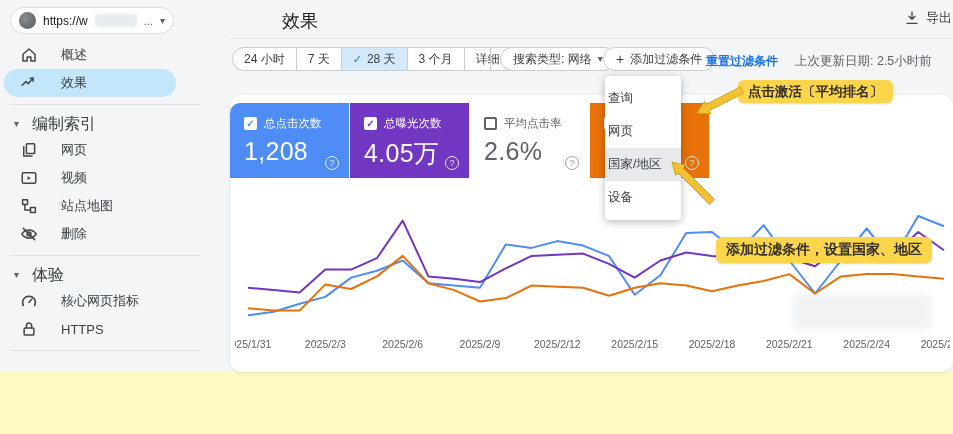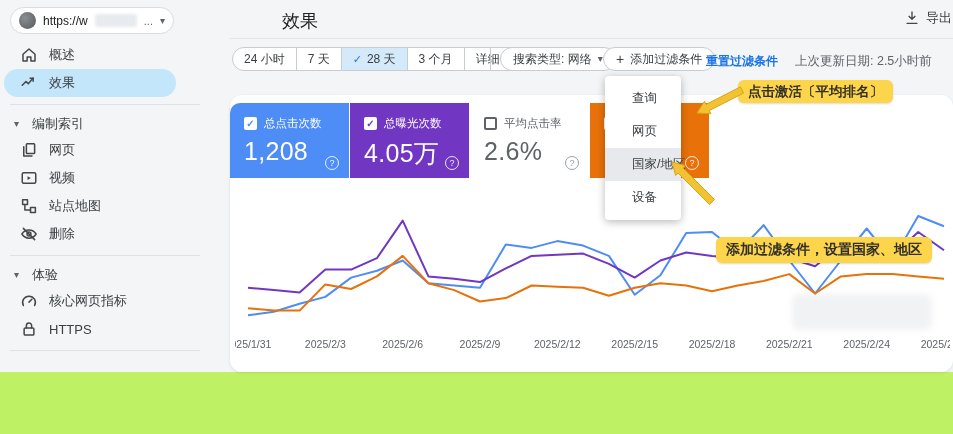--- a/index.html
+++ b/index.html
@@ -1,43 +1,43 @@
 <!DOCTYPE html>
 <html><head>
 <meta charset="utf-8">
 <style>
   * { margin:0; padding:0; box-sizing:border-box; }
   html,body { width:953px; height:434px; background:#fff; overflow:hidden;
     font-family:"Liberation Sans", sans-serif; color:#3c4043; }
-  #app { position:relative; width:953px; height:434px; background:#bef264; }
+  #app { position:relative; width:953px; height:434px; background:#fef9c3; }
   #appbg { position:absolute; left:0; top:0; width:953px; height:372px; background:#f3f5f7; }
 
   
   #sidebar { position:absolute; left:0; top:0; width:225px; height:372px; }
   .prop-pill { position:absolute; left:10px; top:7px; width:164px; height:27px;
     background:#fff; border:1px solid #dadce0; border-radius:14px;
     display:flex; align-items:center; gap:7px; padding:0 8px; cursor:pointer; }
   .favicon { width:17px; height:17px; border-radius:50%; background:#6d7175;
     background:radial-gradient(circle at 35% 35%, #8a8f93, #55585b); flex:none; }
   .prop-url { font-size:12px; color:#202124; white-space:nowrap; }
   .redact { width:52px; height:13px; background:#e7ebef; border-radius:2px; filter:blur(1.5px); }
   .prop-ell { font-size:11px; color:#5f6368; }
   .caret { font-size:10px; color:#5f6368; line-height:1; }
 
   #nav { position:absolute; left:0; top:41px; width:225px; }
   .nav-item { position:relative; height:28px; margin:0 0 0 4px; width:172px;
     display:flex; align-items:center; border-radius:14px; cursor:pointer; }
   .nav-item.selected { background:#c3e6fa; }
   .nav-icon { width:18px; height:18px; margin-left:16px; color:#444746; flex:none; }
   .nav-icon svg { width:18px; height:18px; display:block; }
-  .nav-label { font-size:13px; margin-left:11px; color:#3c4043; white-space:nowrap; }
+  .nav-label { font-size:13px; margin-left:23px; color:#3c4043; white-space:nowrap; }
   .nav-divider { height:1px; background:#dde1e4; margin:7px 10px 7px 10px; width:190px; }
   .nav-section { height:24px; display:flex; align-items:center; cursor:pointer; }
   .nav-section .caret { margin-left:14px; width:12px; }
-  .section-label { font-size:13px; color:#3c4043; margin-left:6px; }
+  .section-label { font-size:16px; color:#3c4043; margin-left:6px; }
 
   
   #page-title { position:absolute; left:282px; top:9px; font-size:18px; color:#202124; }
   #export-btn { position:absolute; right:1px; top:9px; display:flex; align-items:center; gap:6px;
     font-size:13px; color:#3c4043; cursor:pointer; }
   #export-btn .nav-icon { margin:0; width:16px; height:16px; }
   #export-btn .nav-icon svg { width:16px; height:16px; }
   #header-divider { position:absolute; left:230px; top:38px; width:723px; height:1px; background:#e3e6e8; }
 
   
@@ -81,21 +81,21 @@
   
   #chart-wrap { position:absolute; left:235px; top:198px; width:715px; height:160px; }
   #chart-wrap svg { width:715px; height:160px; display:block; }
   .tick { font-size:10.5px; fill:#5f6368; font-family:"Liberation Sans",sans-serif; }
   #watermark-smudge { position:absolute; left:792px; top:294px; width:140px; height:36px;
     background:rgba(170,176,182,.16); border-radius:8px; filter:blur(3px); }
 
   
   #filter-dropdown-menu { position:absolute; left:605px; top:76px; width:76px;
     background:#fff; border-radius:4px; box-shadow:0 2px 8px rgba(0,0,0,.28); padding:6px 0; z-index:6; }
-  .dd-item { height:33px; display:flex; align-items:center; padding-left:27px;
+  .dd-item { height:33px; display:flex; align-items:center; padding-left:3px;
     font-size:12.5px; color:#3c4043; cursor:pointer; white-space:nowrap; }
   .dd-item.hl { background:#e7e9ec; }
 
   
   .callout { position:absolute; background:#fcd54b; color:#33302a; font-weight:bold;
     border-radius:6px; font-size:13.5px; display:flex; align-items:center;
     padding:0 10px; z-index:7; white-space:nowrap; box-shadow:0 1px 2px rgba(0,0,0,.15); }
   #callout-activate { left:738px; top:80px; height:23px; }
   #callout-addfilter { left:716px; top:196px; height:26px; font-size:14px;margin-top:41px; }
   #arrow-overlay { position:absolute; left:0; top:0; width:953px; height:434px;

